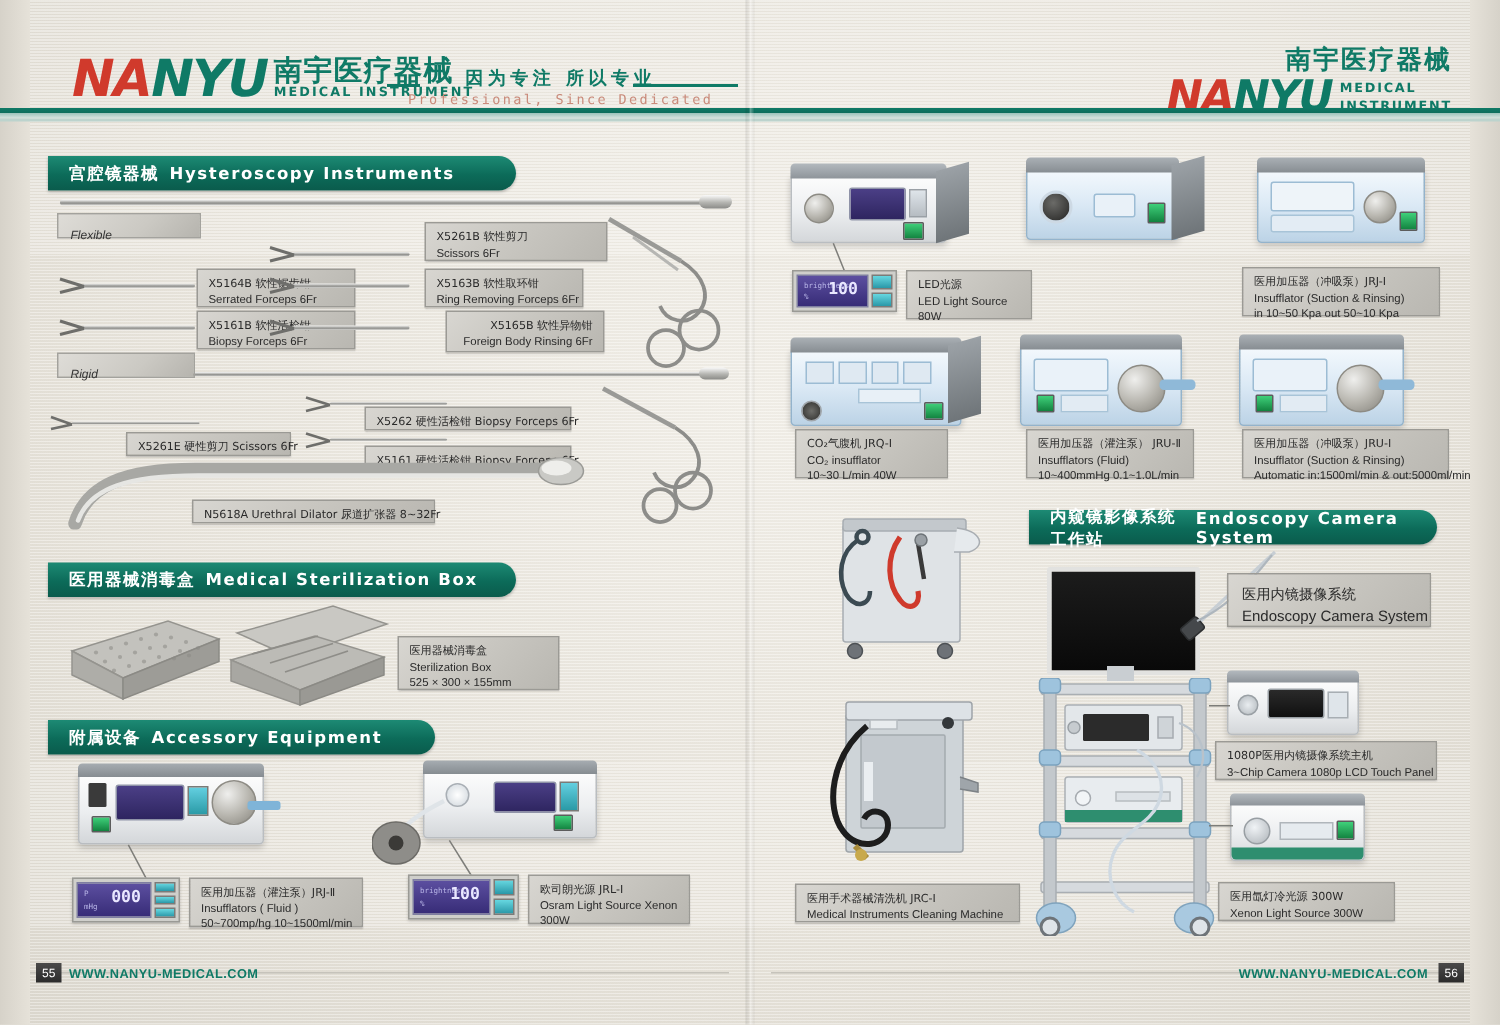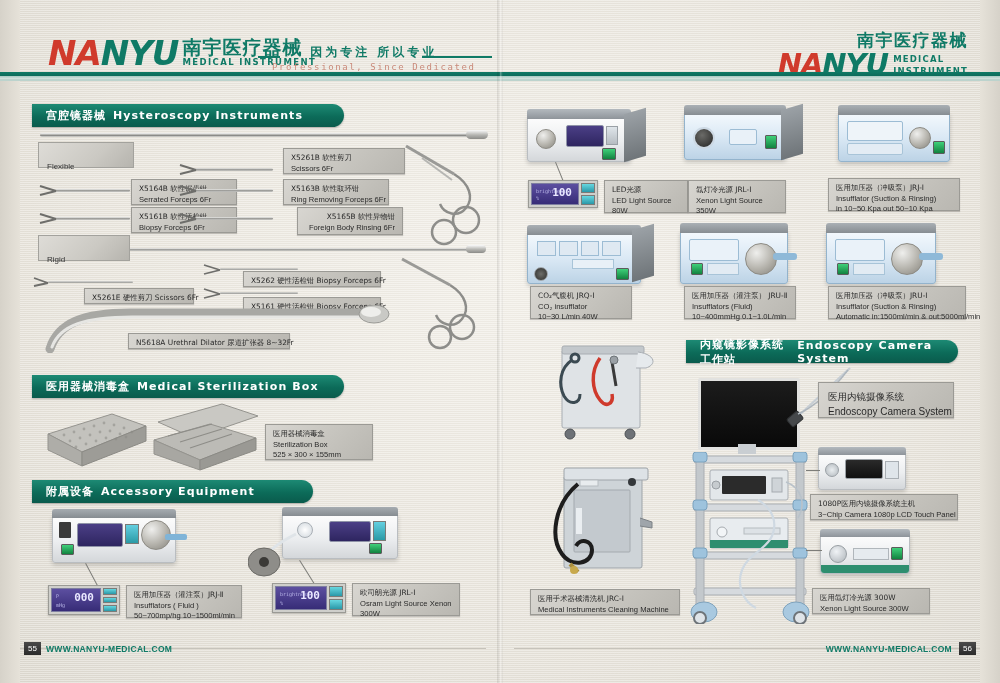--- a/index.html
+++ b/index.html
@@ -55,21 +55,21 @@
   
   .cap{position:absolute;box-sizing:border-box;
     background:linear-gradient(135deg,#d8d6d1 0%,#c9c7c1 45%,#b9b7b1 100%);
     border:1px solid #9b9a95;padding:4px 7px;
     box-shadow:0 1px 1px rgba(0,0,0,.18);}
   .cap span{display:block;font-size:7.6px;color:#2a2a2a;line-height:1.42;white-space:nowrap;
     font-family:"Liberation Sans",sans-serif;}
   .cap span.cnl{font-family:"DejaVu Sans",sans-serif;font-size:7.4px;}
   .plain{position:absolute;box-sizing:border-box;
     background:linear-gradient(135deg,#dedcd7 0%,#cbc9c3 60%,#b6b4ae 100%);
-    border:1px solid #a3a29d;padding:12px 8px;}
+    border:1px solid #a3a29d;padding:3px 8px;font-style:italic;}
   .plain span{font-size:8px;color:#333;font-family:"Liberation Sans",sans-serif;}
 
   
   .shaft{position:absolute;height:3px;border-radius:2px;
     background:linear-gradient(180deg,#f2f2f0 0%,#b9b9b6 35%,#8d8d8a 60%,#d8d8d5 100%);}
   .shaft.thin{height:2px;}
   .long-rod{position:absolute;height:4px;border-radius:2px;
     background:linear-gradient(180deg,#fafafa 0%,#c6c6c3 30%,#8a8a87 62%,#e2e2df 100%);}
 
   
@@ -303,21 +303,21 @@
     <path d="M50 58 L50 68 L106 48 L106 36 Z" fill="#9a9994" stroke="#8b8a85"></path>
     <path d="M18 34 L62 22 M30 40 L72 27 M40 46 L82 32" stroke="#8e8d88" stroke-width="1.2" fill="none"></path>
   </svg>
 
   <div class="cap" style="left:265px;top:424px;width:108px;height:36px;">
     <span class="cnl">医用器械消毒盒</span>
     <span>Sterilization Box</span>
     <span>525 × 300 × 155mm</span>
   </div>
 
-  <div class="banner" style="left:32px;top:480px;width:281px;">
+  <div class="banner" style="left:32px;top:480px;width:258px;">
     <span class="cn">附属设备</span>
     <span class="en">Accessory Equipment</span>
   </div>
 
   <div class="eq dev-white" style="left:52px;top:515px;width:122px;height:46px;">
     <div style="position:absolute;left:-1px;top:-7px;width:124px;height:9px;border-radius:3px 3px 0 0;background:linear-gradient(180deg,#a6acb1,#868c91);"></div>
     <div class="screen" style="left:24px;top:7px;width:44px;height:22px;"></div>
     <div style="position:absolute;left:72px;top:8px;width:12px;height:18px;background:linear-gradient(180deg,#63cfe0,#2a9aa6);border:1px solid #7a7a77;"></div>
     <div class="knob" style="left:88px;top:4px;width:28px;height:28px;"></div>
     <div class="greenbtn" style="left:8px;top:28px;width:11px;height:9px;"></div>
@@ -398,25 +398,20 @@
     <span>LED Light Source</span>
     <span>80W</span>
   </div>
 
   <div class="eq dev-blue" style="left:684px;top:112px;width:100px;height:46px;">
     <div style="position:absolute;left:-1px;top:-8px;width:102px;height:10px;border-radius:3px 3px 0 0;background:linear-gradient(180deg,#aab0b5,#878d92);"></div>
     <div style="position:absolute;left:8px;top:14px;width:18px;height:18px;border-radius:50%;background:radial-gradient(circle at 40% 35%,#6b6b68,#232322);border:2px solid #cdd9e4;"></div>
     <div style="position:absolute;left:44px;top:16px;width:26px;height:14px;background:#e9f1f8;border:1px solid #9cbcd4;border-radius:2px;"></div>
     <div class="greenbtn" style="left:80px;top:22px;width:10px;height:12px;"></div>
     <div style="position:absolute;left:96px;top:-6px;width:22px;height:50px;background:linear-gradient(180deg,#9ba1a6,#6f7579);transform:skewY(-16deg);"></div>
-  </div>
-  <div class="cap" style="left:688px;top:180px;width:98px;height:33px;">
-    <span class="cnl">氙灯冷光源 JRL-Ⅰ</span>
-    <span>Xenon Light Source</span>
-    <span>350W</span>
   </div>
 
   <div class="eq dev-blue" style="left:838px;top:112px;width:110px;height:48px;">
     <div style="position:absolute;left:-1px;top:-8px;width:112px;height:10px;border-radius:3px 3px 0 0;background:linear-gradient(180deg,#aab0b5,#878d92);"></div>
     <div style="position:absolute;left:8px;top:8px;width:54px;height:18px;background:#eef4f9;border:1px solid #9cbcd4;border-radius:2px;"></div>
     <div style="position:absolute;left:8px;top:30px;width:54px;height:10px;background:#e3ecf4;border:1px solid #a8c4d8;border-radius:2px;"></div>
     <div class="knob" style="left:70px;top:14px;width:20px;height:20px;"></div>
     <div class="greenbtn" style="left:94px;top:28px;width:10px;height:11px;"></div>
   </div>
   <div class="cap" style="left:828px;top:178px;width:132px;height:33px;">

